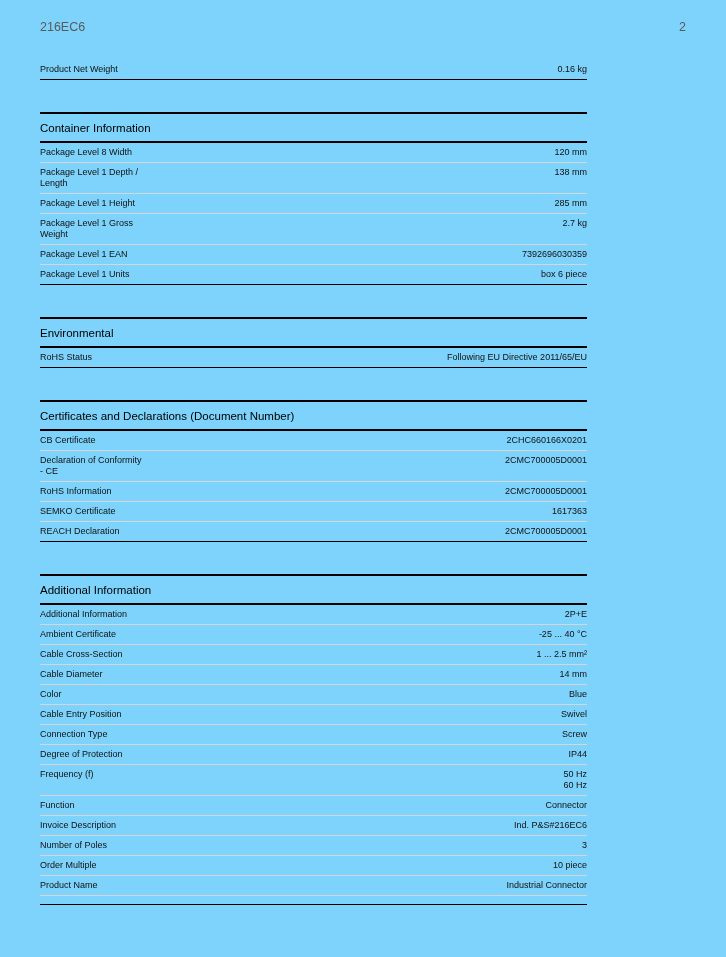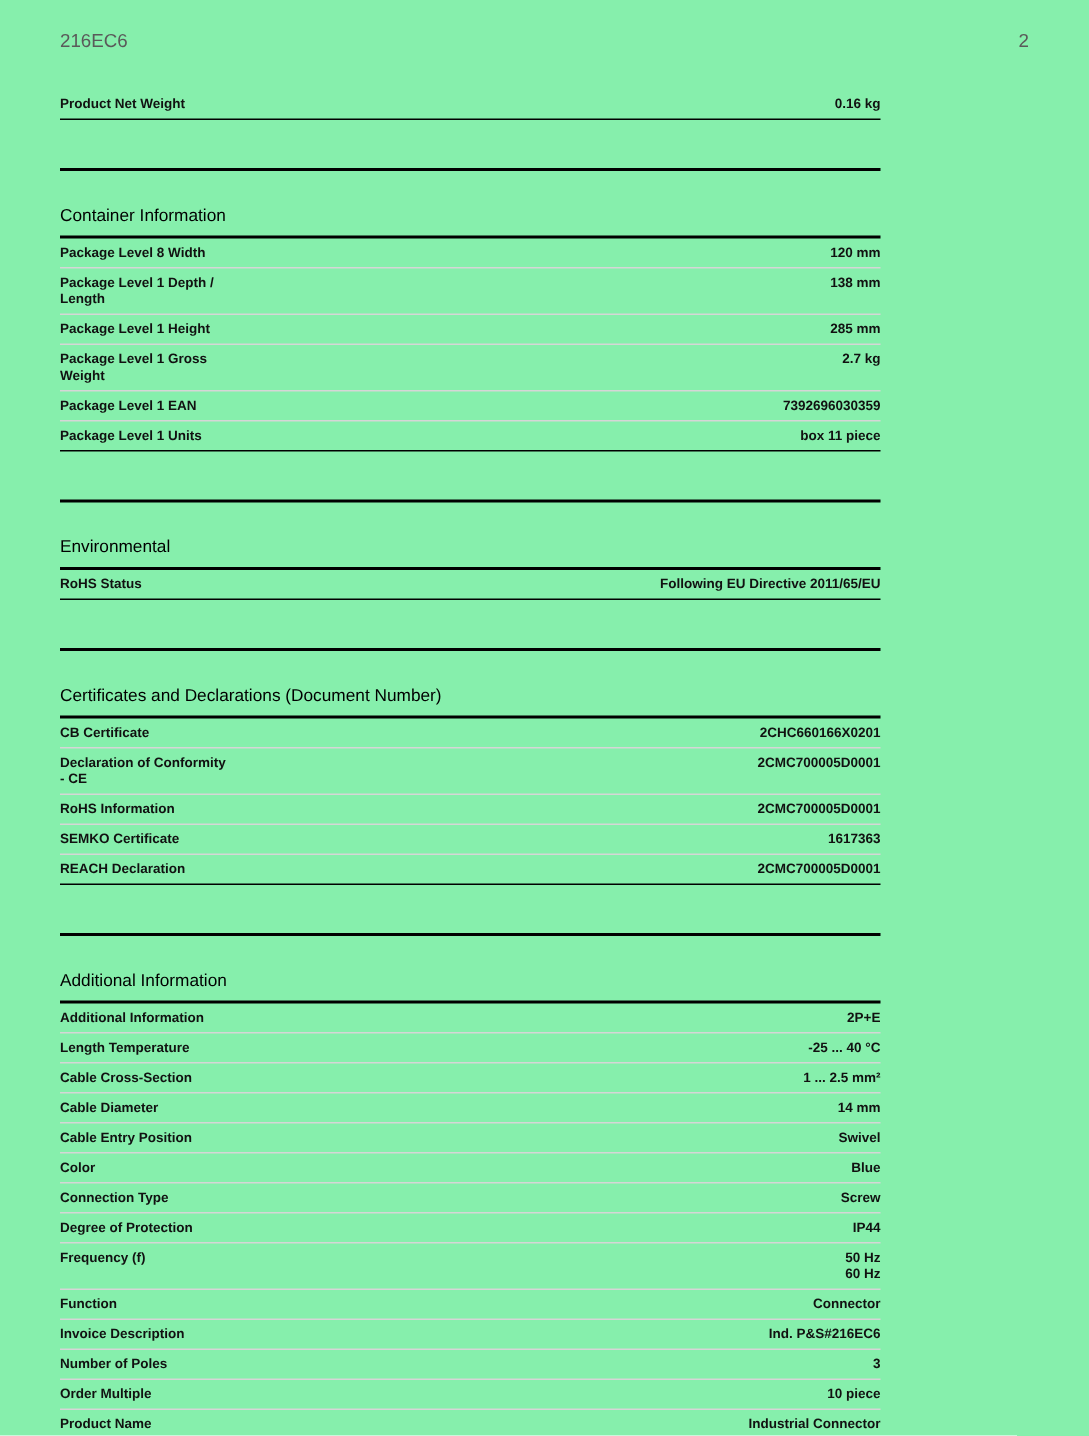--- a/index.html
+++ b/index.html
@@ -6,53 +6,52 @@
   html, body { margin: 0; padding: 0; background: #ffffff; }
   body {
     width: 726px; height: 957px;
     font-family: "Liberation Sans", sans-serif;
     color: #111111;
     position: relative;
   }
   .page {
     width: 726px; height: 957px;
     padding: 20px 40px 0 40px;
-    background: #86efac;
+    background: #7dd3fc;
     overflow: hidden;
   }
   .page-header {
     display: flex;
     justify-content: space-between;
     align-items: flex-start;
     width: 646px;
     font-size: 12.5px;
     color: #5a5a5a;
     margin-bottom: 26px;
   }
   .content { width: 547px; }
 
   .section { margin-top: 32px; }
   .section.first { margin-top: 14px; }
   .section-title {
     border-top: 2px solid #000;
     border-bottom: 2px solid #000;
-    padding: 24px 0 7px 0;
+    padding: 8px 0 7px 0;
     font-size: 11.5px;
     color: #000;
   }
   .rows { width: 100%; }
   .row {
     display: flex;
     justify-content: space-between;
     align-items: flex-start;
     border-bottom: 1px solid #d6d6d6;
     padding: 4px 0 4px 0;
     font-size: 9px;
     line-height: 11px;
-    font-weight: bold;
   }
   .rows .row:last-child { border-bottom: 1px solid #000; }
   .top-rows .row { border-bottom: 1px solid #000; padding: 4px 0 4px 0; }
   .label {
     max-width: 58%;
     white-space: pre-line;
     text-align: left;
     color: #111;
   }
   .value {
@@ -99,21 +98,21 @@
             <div class="label">Package Level 1 Gross
 Weight</div>
             <div class="value">2.7 kg</div>
           </div>
           <div class="row">
             <div class="label">Package Level 1 EAN</div>
             <div class="value">7392696030359</div>
           </div>
           <div class="row">
             <div class="label">Package Level 1 Units</div>
-            <div class="value">box 11 piece</div>
+            <div class="value">box 6 piece</div>
           </div>
         </div>
       </section>
       <section class="section">
         <div class="section-title">Environmental</div>
         <div class="rows">
           <div class="row">
             <div class="label">RoHS Status</div>
             <div class="value">Following EU Directive 2011/65/EU</div>
           </div>
@@ -146,38 +145,38 @@
         </div>
       </section>
       <section class="section">
         <div class="section-title">Additional Information</div>
         <div class="rows">
           <div class="row">
             <div class="label">Additional Information</div>
             <div class="value">2P+E</div>
           </div>
           <div class="row">
-            <div class="label">Length Temperature</div>
+            <div class="label">Ambient Certificate</div>
             <div class="value">-25 ... 40 °C</div>
           </div>
           <div class="row">
             <div class="label">Cable Cross-Section</div>
             <div class="value">1 ... 2.5 mm²</div>
           </div>
           <div class="row">
             <div class="label">Cable Diameter</div>
             <div class="value">14 mm</div>
           </div>
           <div class="row">
+            <div class="label">Color</div>
+            <div class="value">Blue</div>
+          </div>
+          <div class="row">
             <div class="label">Cable Entry Position</div>
             <div class="value">Swivel</div>
-          </div>
-          <div class="row">
-            <div class="label">Color</div>
-            <div class="value">Blue</div>
           </div>
           <div class="row">
             <div class="label">Connection Type</div>
             <div class="value">Screw</div>
           </div>
           <div class="row">
             <div class="label">Degree of Protection</div>
             <div class="value">IP44</div>
           </div>
           <div class="row">

